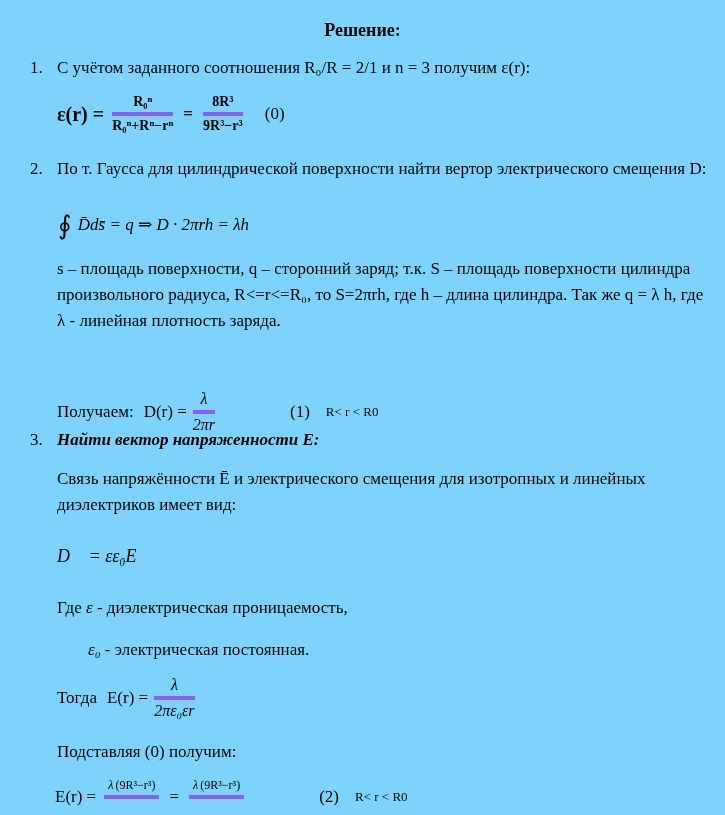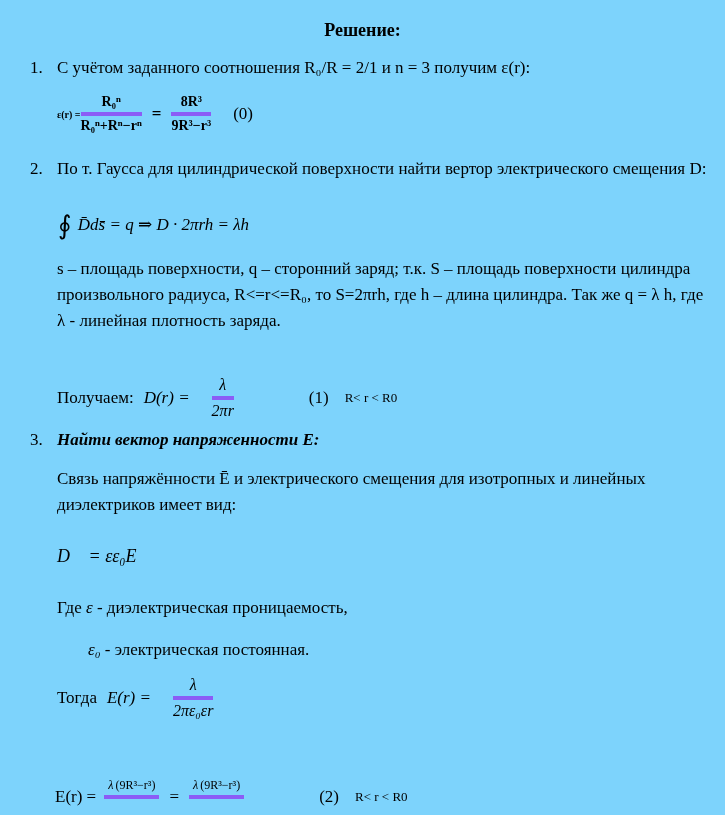--- a/index.html
+++ b/index.html
@@ -24,29 +24,29 @@
   .lh29 { line-height:29px; }
   .para { width:650px; line-height:26px; }
   .bold-it { font-weight:bold; font-style:italic; }
   .math-it { font-style:italic; }
   .frow { display:flex; align-items:center; }
   .frac { display:inline-block; text-align:center; vertical-align:middle; }
   .frac .fn { display:block; border-bottom:4px solid #8b5cf6; padding:0 4px 2px 4px; }
   .frac .fd { display:block; padding-top:2px; min-height:15px; }
   .eqsmall { font-weight:bold; font-size:14px; }
   .eqsmall .fn, .eqsmall .fd { font-size:14px; }
-  .f0-lhs { font-weight:bold; font-size:10px; }
+  .f0-lhs { font-weight:bold; font-size:20px; margin-right:8px; }
   .f0-eq { margin:0 10px; font-weight:bold; }
   .ftag { margin-left:22px; font-size:17px; }
   .ftag-far { margin-left:75px; font-size:17px; }
   .fcond { margin-left:16px; font-size:13px; }
   .oint { font-size:26px; font-style:normal; vertical-align:-4px; margin-right:2px; }
   .gauss-body { font-size:17px; }
   .lbl { margin-right:10px; }
-  .lhs-it { font-style:italic; margin-right:22px; }
+  .lhs-it { margin-right:6px; }
   .fr-it { font-style:italic; font-size:16px; }
   .num13 { font-size:12px; }
   .lam { font-style:italic; margin-right:2px; }
   .d-rel { font-style:italic; font-size:18px; }
 </style>
 </head>
 <body>
 
 <div class="page">
 
@@ -76,21 +76,21 @@
     <span class="txt">По т. Гаусса для цилиндрической поверхности найти вертор электрического смещения D:</span>
   </div>
 
   <div class="abs math-it" style="top:210px; left:58px;">
     <span class="oint">∮</span>
     <span class="gauss-body">D̄ds̄ = q ⇒ D · 2πrh = λh</span>
   </div>
 
   <div class="abs para" style="top:256px; left:57px;">s – площадь поверхности, q – сторонний заряд; т.к. S – площадь поверхности цилиндра произвольного радиуса, R&lt;=r&lt;=R₀, то S=2πrh, где h – длина цилиндра. Так же q = λ h, где λ  - линейная плотность заряда.</div>
 
-  <div class="abs frow" style="top:376px; left:57px;">
+  <div class="abs frow" style="top:390px; left:57px;">
     <span class="lbl">Получаем:</span>
     <span class="lhs-it">D(r) =</span>
     <span class="frac fr-it">
       <span class="fn">λ</span>
       <span class="fd">2πr</span>
     </span>
     <span class="ftag-far">(1)</span>
     <span class="fcond">R&lt; r &lt; R0</span>
   </div>
 
@@ -116,20 +116,21 @@
 
   <div class="abs frow" style="top:676px; left:57px;">
     <span class="lbl">Тогда</span>
     <span class="lhs-it">E(r) =</span>
     <span class="frac fr-it">
       <span class="fn">λ</span>
       <span class="fd">2πε₀εr</span>
     </span>
   </div>
 
+  <div class="abs" style="top:742px; left:57px;">Подставляя (0) получим:</div>
 
   <div class="abs frow" style="top:778px; left:55px;">
     <span style="margin-right:8px;">E(r) =</span>
     <span class="frac num13">
       <span class="fn"><span class="lam">λ</span><span>(9R³−r³)</span></span>
       <span class="fd"> </span>
     </span>
     <span style="margin:0 10px;">=</span>
     <span class="frac num13">
       <span class="fn"><span class="lam">λ</span><span>(9R³−r³)</span></span>

